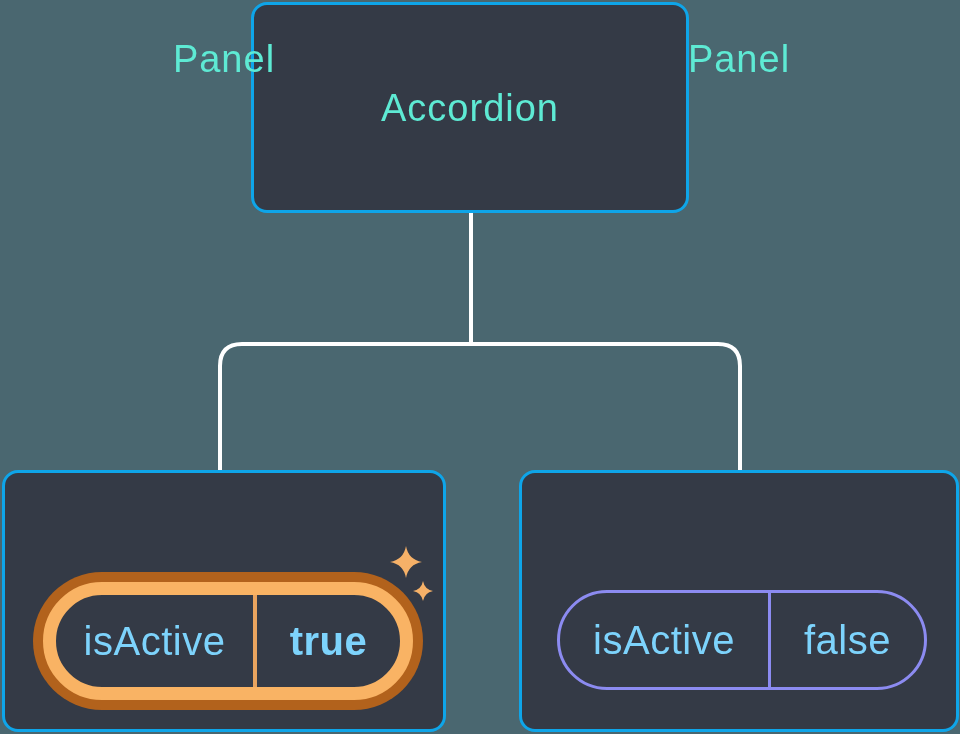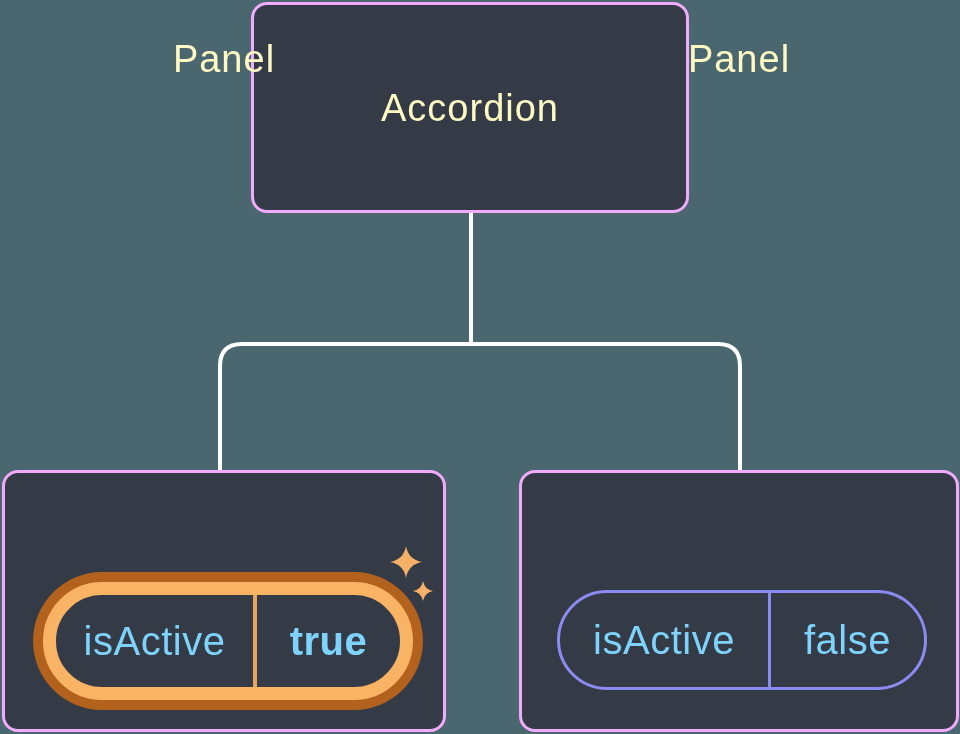--- a/index.html
+++ b/index.html
@@ -11,31 +11,31 @@
     position:relative;width:960px;height:734px;
     background:#4a6770;overflow:hidden;
   }
   svg.connectors{
     position:absolute;left:0;top:0;width:960px;height:734px;
     pointer-events:none;
   }
   .node{
     position:absolute;box-sizing:border-box;
     background:#343a46;
-    border:3px solid #f0abfc;
+    border:3px solid #0ea5e9;
     border-radius:16px;
   }
   .node-root{
     left:251px;top:2px;width:438px;height:211px;
     display:flex;align-items:center;justify-content:center;
   }
   .node-panel-left{left:2px;top:470px;width:444px;height:262px;}
   .node-panel-right{left:519px;top:470px;width:440px;height:262px;}
   .node-title{
-    color:#fef9c3;font-size:38px;font-weight:500;letter-spacing:1px;
+    color:#5eead4;font-size:38px;font-weight:500;letter-spacing:1px;
     line-height:1;
   }
   .panel-title{
     position:absolute;left:0;right:0;top:40px;text-align:center;
   }
   
   .pill-highlight{
     position:absolute;box-sizing:border-box;
     left:43px;top:582px;width:370px;height:118px;
     background:#343a46;

